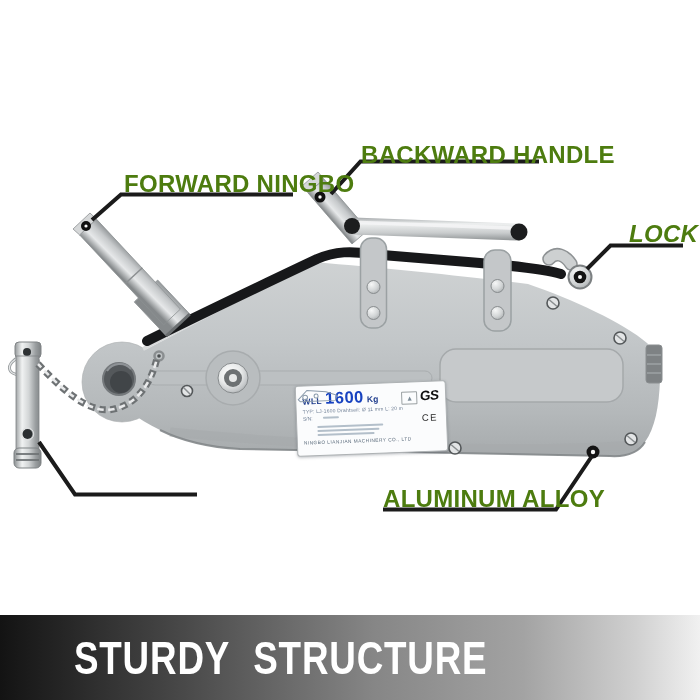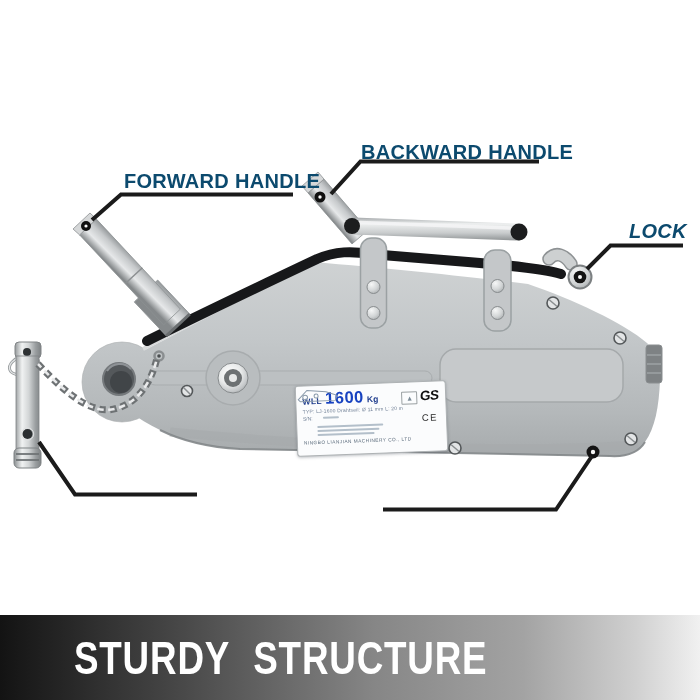--- a/index.html
+++ b/index.html
@@ -1,19 +1,19 @@
 <!DOCTYPE html>
 <html><head>
 <meta charset="utf-8">
 <style>
   html,body{margin:0;padding:0;background:#ffffff;}
   .stage{position:relative;width:700px;height:700px;background:#ffffff;overflow:hidden;
          font-family:"Liberation Sans",sans-serif;}
   .stage svg{position:absolute;left:0;top:0;}
-  .callout-label{position:absolute;font-weight:700;font-size:20px;color:#0c4a6e;
+  .callout-label{position:absolute;font-weight:700;font-size:24px;color:#4d7c0f;
                  letter-spacing:0.3px;white-space:nowrap;}
   
   .plate{position:absolute;left:296px;top:383px;width:151px;height:71px;
          background:#fbfcfd;border:1px solid #aeb2b4;border-radius:3px;
          box-shadow:0 1px 3px rgba(60,70,80,.35);transform:rotate(-2.2deg);
          padding:3px 6px;box-sizing:border-box;color:#44546a;}
   .p-row1{display:flex;align-items:baseline;gap:3px;height:17px;}
   .p-wll{font-size:8.5px;font-weight:700;color:#23408f;letter-spacing:.5px;}
   .p-val{font-size:16.5px;font-weight:700;color:#1742c0;letter-spacing:.5px;}
   .p-unit{font-size:8.5px;font-weight:700;color:#23408f;}
@@ -198,23 +198,24 @@
 
     <g stroke="#1b1b1b" stroke-width="4" fill="none">
       <path d="M 92,220 L 121,194.5 L 293,194.5"></path>
       <path d="M 331,194 L 360.5,161.5 L 539,161.5"></path>
       <path d="M 587,269 L 610.5,245.5 L 683,245.5"></path>
       <path d="M 39,442 L 75,494.5 L 197,494.5"></path>
       <path d="M 592,456 L 556,509.5 L 383,509.5"></path>
     </g>
   </svg>
 
-  <div class="callout-label" style="left:124px;top:170px;">FORWARD HANDLE</div>
+  <div class="callout-label" style="left:124px;top:170px;">FORWARD NINGBO</div>
   <div class="callout-label" style="left:361px;top:141px;">BACKWARD HANDLE</div>
   <div class="callout-label" style="left:629px;top:220px;font-style:italic;">LOCK</div>
+  <div class="callout-label" style="left:383px;top:485px;">ALUMINUM ALLOY</div>
 
   <div class="plate">
     <div class="p-row1">
       <span class="p-wll">WLL</span>
       <span class="p-val">1600</span>
       <span class="p-unit">Kg</span>
       <span class="p-tri"><i>▲</i></span>
       <span class="p-gs">GS</span>
     </div>
     <div class="p-row2">TYP: LJ-1600    Drahtseil: Ø 11 mm  L: 20 m</div>

